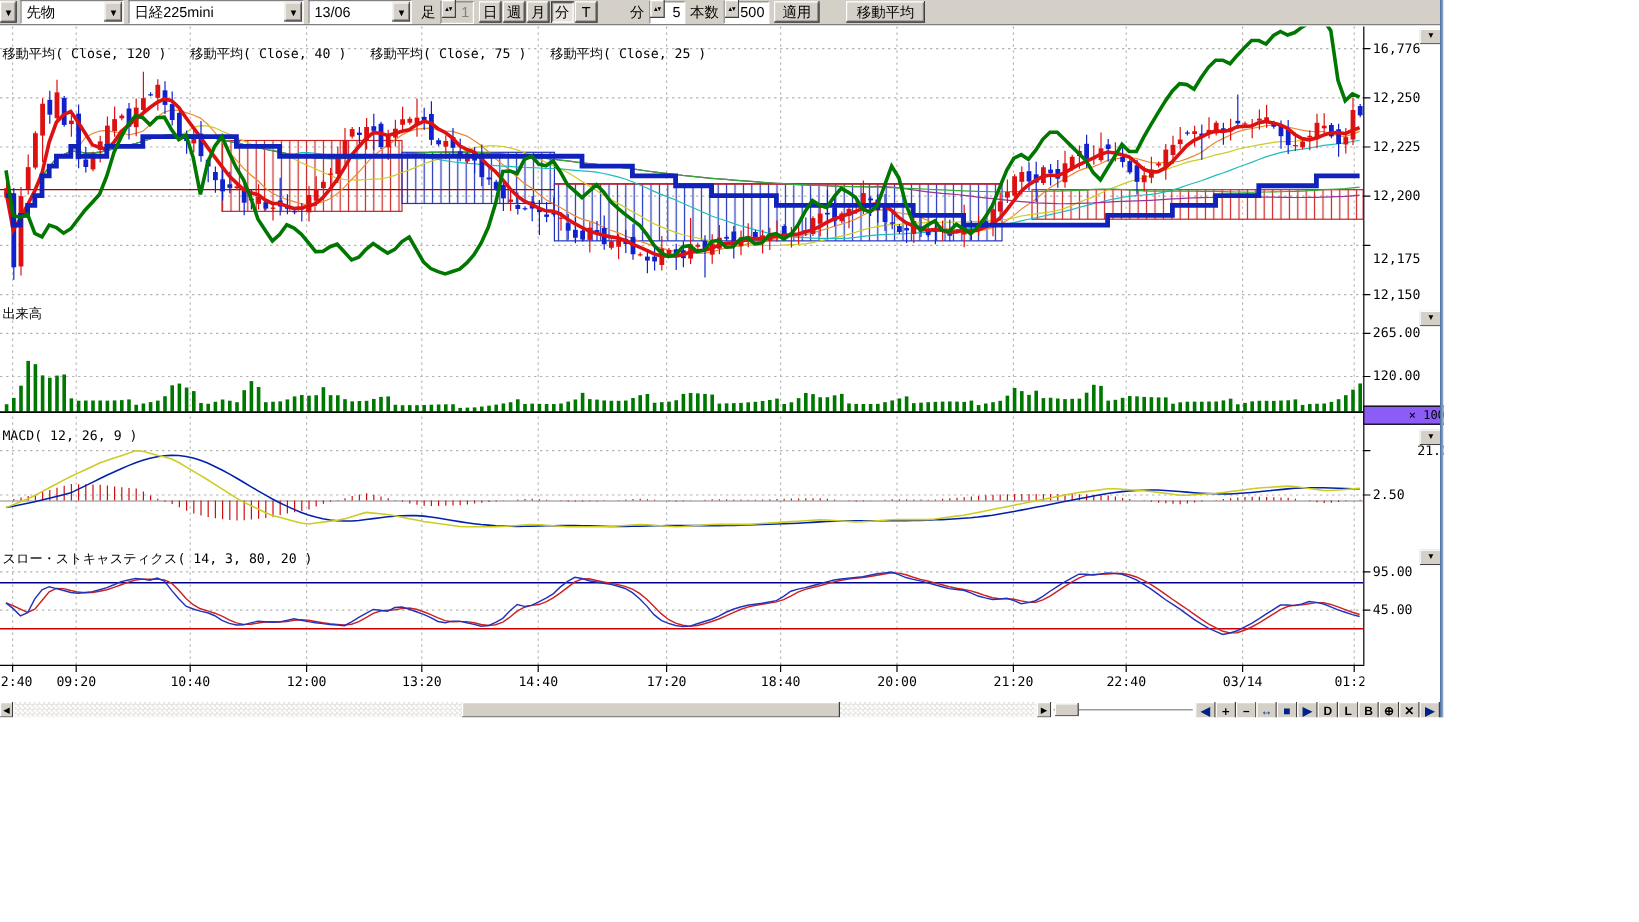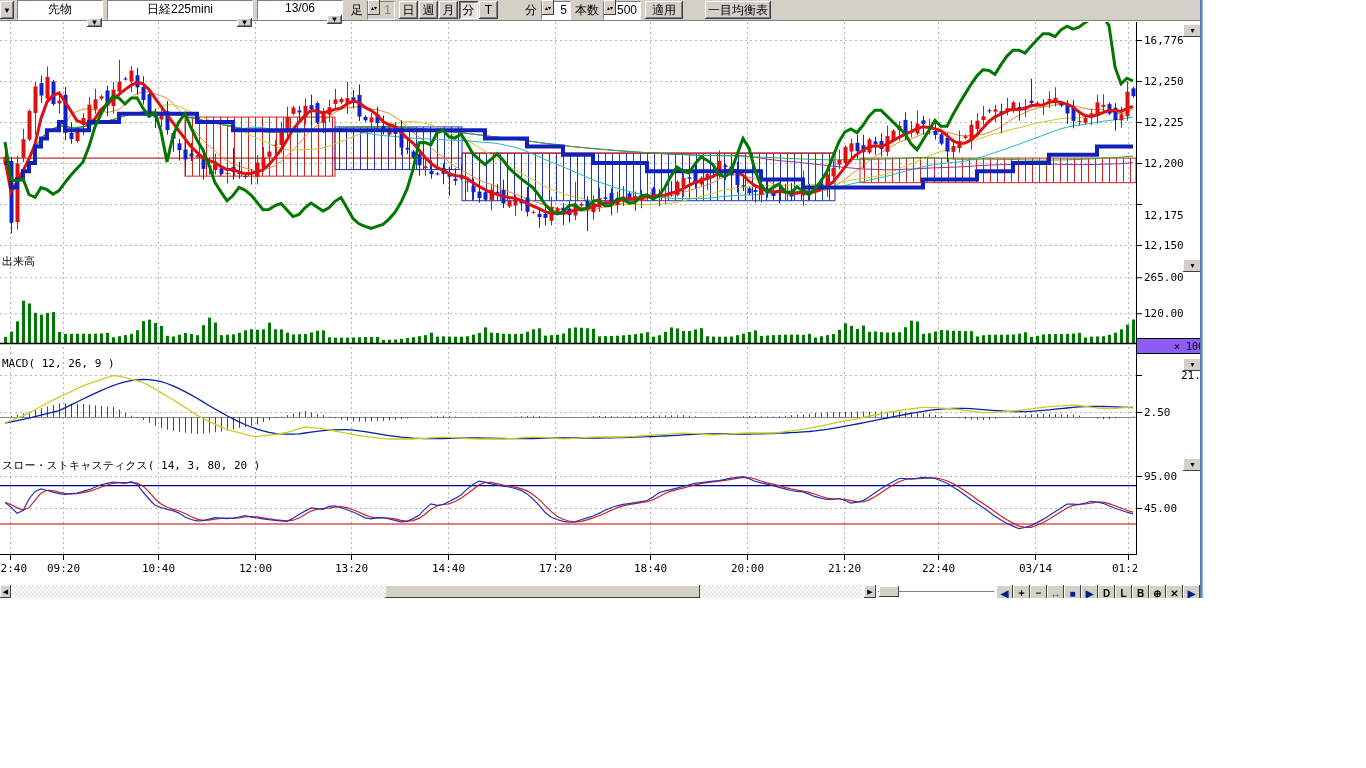--- a/index.html
+++ b/index.html
@@ -6,21 +6,21 @@
     font-family:"Liberation Sans",sans-serif;-webkit-font-smoothing:none;}
   #app{position:absolute;left:0;top:0;width:1203px;height:598px;background:#ffffff;overflow:hidden;}
   
   #toolbar{position:absolute;left:0;top:0;width:1200px;height:20px;background:#d4d0c8;
     border-bottom:1px solid #808080;display:flex;align-items:center;font-size:12px;white-space:nowrap;}
   .tbtn{background:#d4d0c8;box-shadow:inset -1px -1px 0 #404040,inset 1px 1px 0 #ffffff,inset -2px -2px 0 #808080,inset 2px 2px 0 #d4d0c8;
     height:18px;display:inline-flex;align-items:center;justify-content:center;color:#000;}
   .tbtn.pressed{box-shadow:inset 1px 1px 0 #404040,inset -1px -1px 0 #ffffff,inset 2px 2px 0 #808080;background:#e6e3de;}
   .minidd{width:14px;height:18px;font-size:8px;margin-right:3px;}
   .combo{display:inline-flex;height:18px;background:#ffffff;border:1px solid;border-color:#808080 #ffffff #ffffff #808080;
-    align-items:center;margin-right:4px;flex-direction:column;}
+    align-items:center;margin-right:4px;}
   .combo .cval{padding:0 4px;font-size:12px;}
   .combo .carr{width:15px;height:16px;font-size:8px;margin-left:auto;}
   .lab{margin:0 4px;font-size:12px;}
   .spin{display:inline-flex;height:17px;background:#ffffff;border:1px solid;border-color:#808080 #ffffff #ffffff #808080;align-items:center;}
   .spin.dis{background:#d4d0c8;color:#808080;}
   .spin .sval{padding:0 3px;font-size:12px;text-align:right;}
   .spin .sbtn{width:12px;height:15px;font-size:6px;line-height:6px;display:flex;flex-direction:column;align-items:center;justify-content:center;}
   .pbtn{width:19px;height:18px;font-size:12px;margin-right:1px;}
   
   #chart{position:absolute;left:0;top:0;width:1203px;height:598px;}
@@ -91,21 +91,21 @@
       <span class="tbtn sbtn">▴▾</span>
     </div>
     <span class="lab">本数</span>
     <div class="spin">
       <span class="sval" style="width:30px">500</span>
       <span class="tbtn sbtn">▴▾</span>
     </div>
     <span style="width:4px"></span>
     <div class="tbtn" style="width:38px">適用</div>
     <span style="width:22px"></span>
-    <div class="tbtn" style="width:66px">一目均衡表</div>
+    <div class="tbtn" style="width:66px">移動平均</div>
   </div>
 
   <div id="chart">
     <svg id="chart-svg" width="1203" height="598">
         <defs>
           <clipPath id="cpP">
             <rect x="0" y="22" width="1136" height="231"></rect>
           </clipPath>
           <clipPath id="cpV">
             <rect x="0" y="250" width="1136" height="94"></rect>
@@ -944,20 +944,21 @@
         <line x1="1136" y1="204.5" x2="1142" y2="204.5" stroke="#000"></line>
         <line x1="1136" y1="245.5" x2="1142" y2="245.5" stroke="#000"></line>
         <line x1="1136" y1="277.78" x2="1142" y2="277.78" stroke="#000"></line>
         <line x1="1136" y1="313.74" x2="1142" y2="313.74" stroke="#000"></line>
         <line x1="1136" y1="375.5" x2="1142" y2="375.5" stroke="#000"></line>
         <line x1="1136" y1="412.5" x2="1142" y2="412.5" stroke="#000"></line>
         <line x1="1136" y1="476.49999999999994" x2="1142" y2="476.49999999999994" stroke="#000"></line>
         <line x1="1136" y1="508.49999999999994" x2="1142" y2="508.49999999999994" stroke="#000"></line>
       </svg>
     <div id="labels">
+      <div class="ctext" style="left:2px;top:37px">移動平均( Close, 120 )   移動平均( Close, 40 )   移動平均( Close, 75 )   移動平均( Close, 25 )</div>
       <div class="ctext" style="left:2px;top:254px">出来高</div>
       <div class="ctext" style="left:2px;top:357px">MACD( 12, 26, 9 )</div>
       <div class="ctext" style="left:2px;top:458px">スロー・ストキャスティクス( 14, 3, 80, 20 )</div>
       <div id="timerow">
           <div class="ctext" style="left: -6px; top: 562px;">02:40</div>
           <div class="ctext" style="left: 47px; top: 562px;">09:20</div>
           <div class="ctext" style="left: 142px; top: 562px;">10:40</div>
           <div class="ctext" style="left: 239px; top: 562px;">12:00</div>
           <div class="ctext" style="left: 335px; top: 562px;">13:20</div>
           <div class="ctext" style="left: 432px; top: 562px;">14:40</div>

